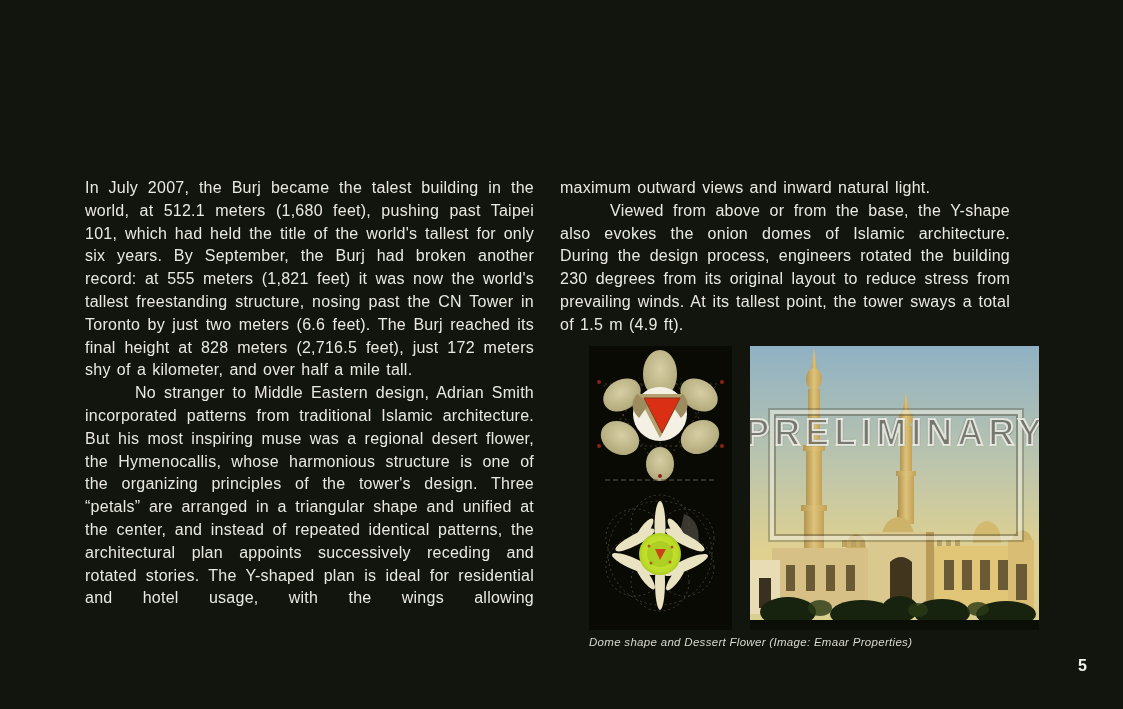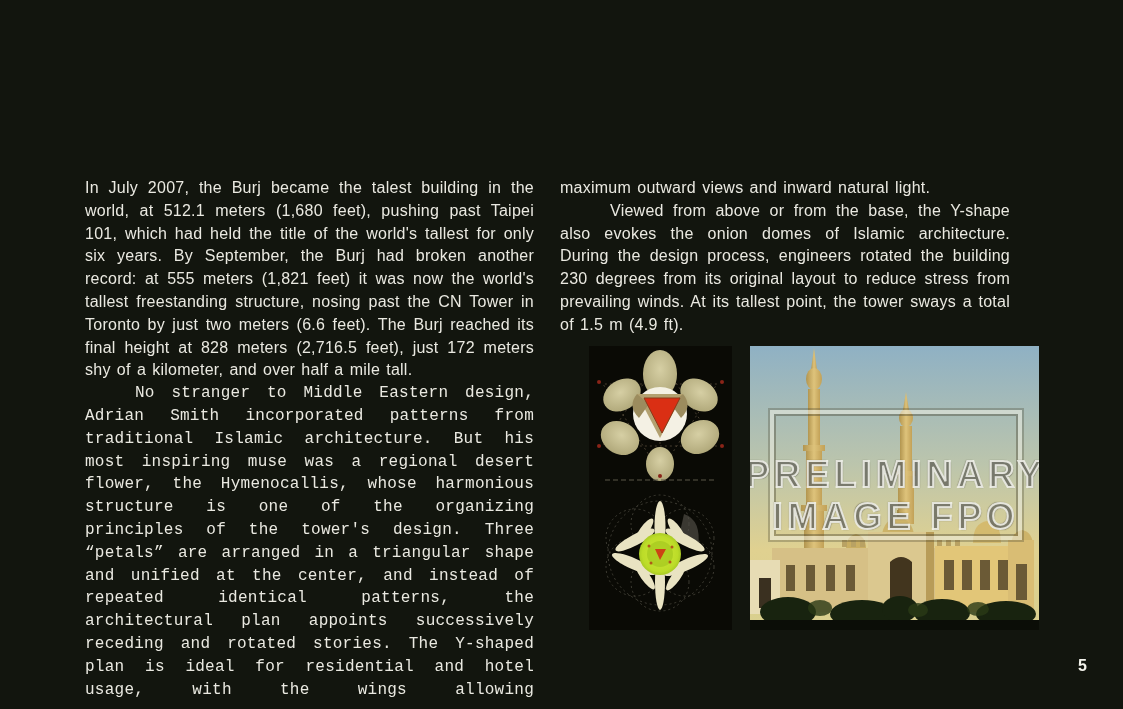--- a/index.html
+++ b/index.html
@@ -16,39 +16,39 @@
     position:absolute; top:177px;
     color:#eae9e1;
     font-size:16px; line-height:22.8px;
     letter-spacing:0.25px; word-spacing:1.5px;
     text-align:justify;
   }
   .col-left  { left:85px;  width:449px; }
   .col-right { left:560px; width:450px; }
   .col p { margin:0; }
   .indent { text-indent:50px; }
-  .fill-last { text-align-last:justify;font-family:Liberation Mono, monospace; }
+  .fill-last { text-align-last:justify; }
 
   
   .fig-flower {
     position:absolute; left:589px; top:346px; width:143px; height:284px;
     background:#0a0a05;
   }
   .fig-mosque {
     position:absolute; left:750px; top:346px; width:289px; height:284px;
     background:#9db9cb; overflow:hidden;
   }
   .fig-flower svg, .fig-mosque svg { display:block; }
 
   
   .watermark {
     position:absolute; left:20px; top:64px; width:252px; height:130px;
     border:4px solid rgba(238,238,228,0.55);
     box-shadow: inset 0 0 0 2px rgba(70,65,45,0.40), 0 0 0 2px rgba(70,65,45,0.30);
-    display:flex; flex-direction:column; justify-content:flex-end; align-items:center;
+    display:flex; flex-direction:column; justify-content:space-between; align-items:center;
     gap:4px;
   }
   .wm-line {
     font-weight:bold; font-size:36px; line-height:1.05;
     letter-spacing:5px; white-space:nowrap;
     color:rgba(215,220,215,0.30);
     -webkit-text-stroke:2px rgba(245,245,238,0.85);
     text-shadow:1px 1px 1px rgba(50,48,35,0.55), -1px -1px 1px rgba(50,48,35,0.55);
   }
 
@@ -246,19 +246,19 @@
       <g fill="#2a3a16" opacity="0.8">
         <ellipse cx="70" cy="262" rx="12" ry="8"></ellipse>
         <ellipse cx="168" cy="264" rx="10" ry="7"></ellipse>
         <ellipse cx="228" cy="263" rx="11" ry="7"></ellipse>
       </g>
       <rect x="0" y="274" width="289" height="10" fill="#0b0d07"></rect>
     </svg>
 
     <div class="watermark">
       <div class="wm-line">PRELIMINARY</div>
-      <div class="wm-line">IMAGE FPO</div>
     </div>
   </div>
 
+  <div class="fig-caption">Dome shape and Dessert Flower (Image: Emaar Properties)</div>
 
   <div class="page-number">5</div>
 </div>
 
 </body></html>

